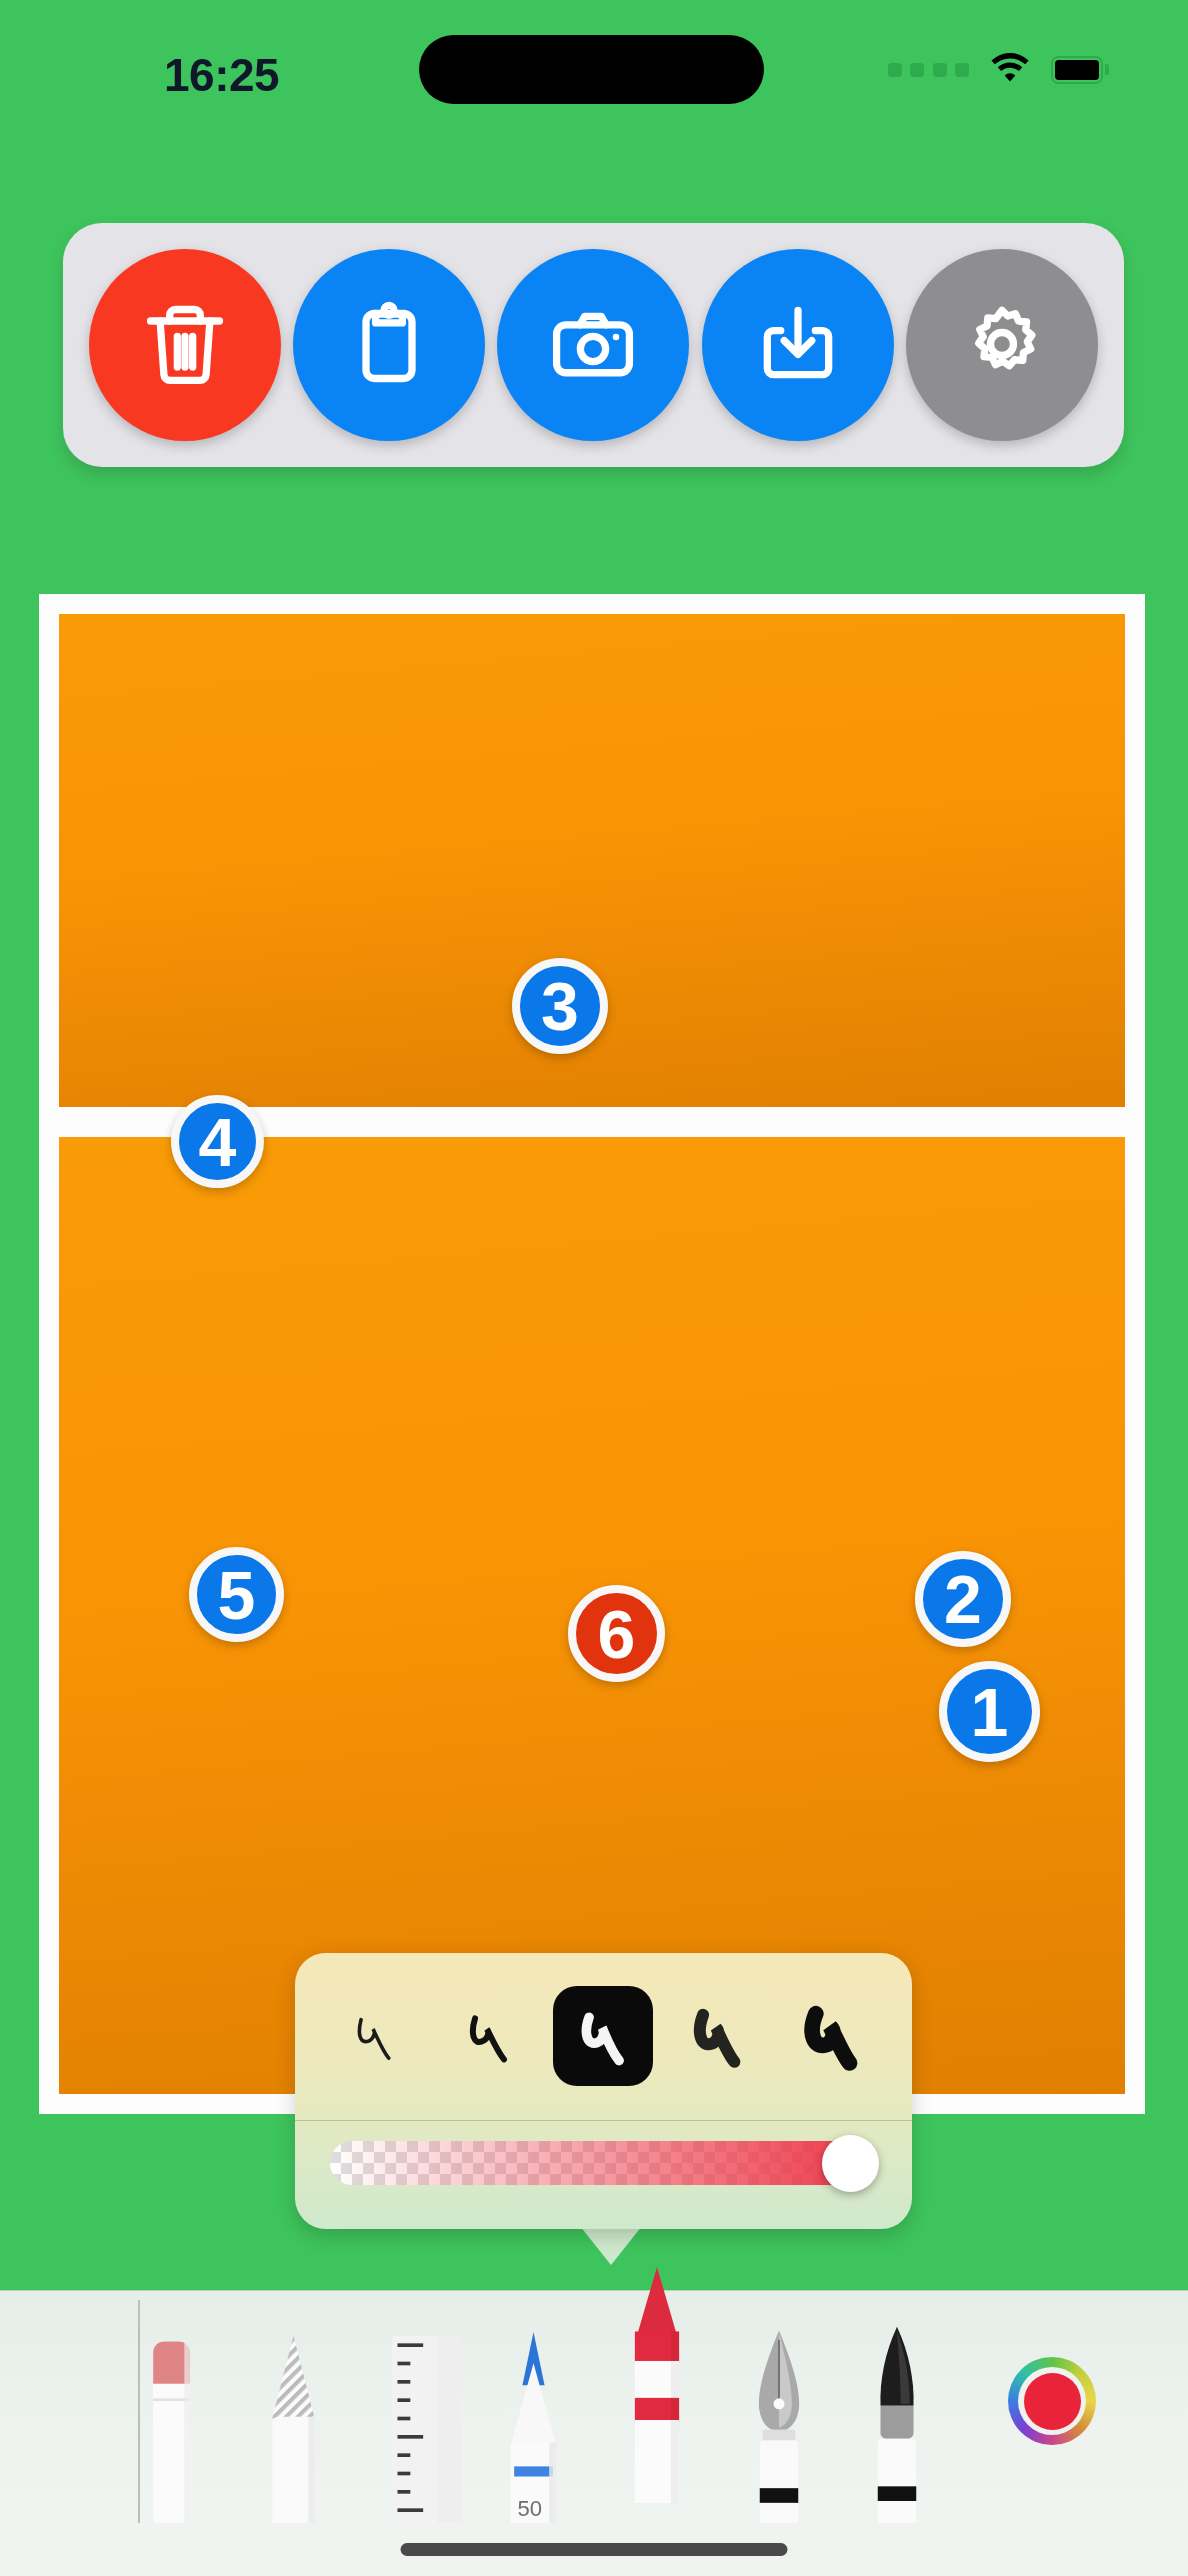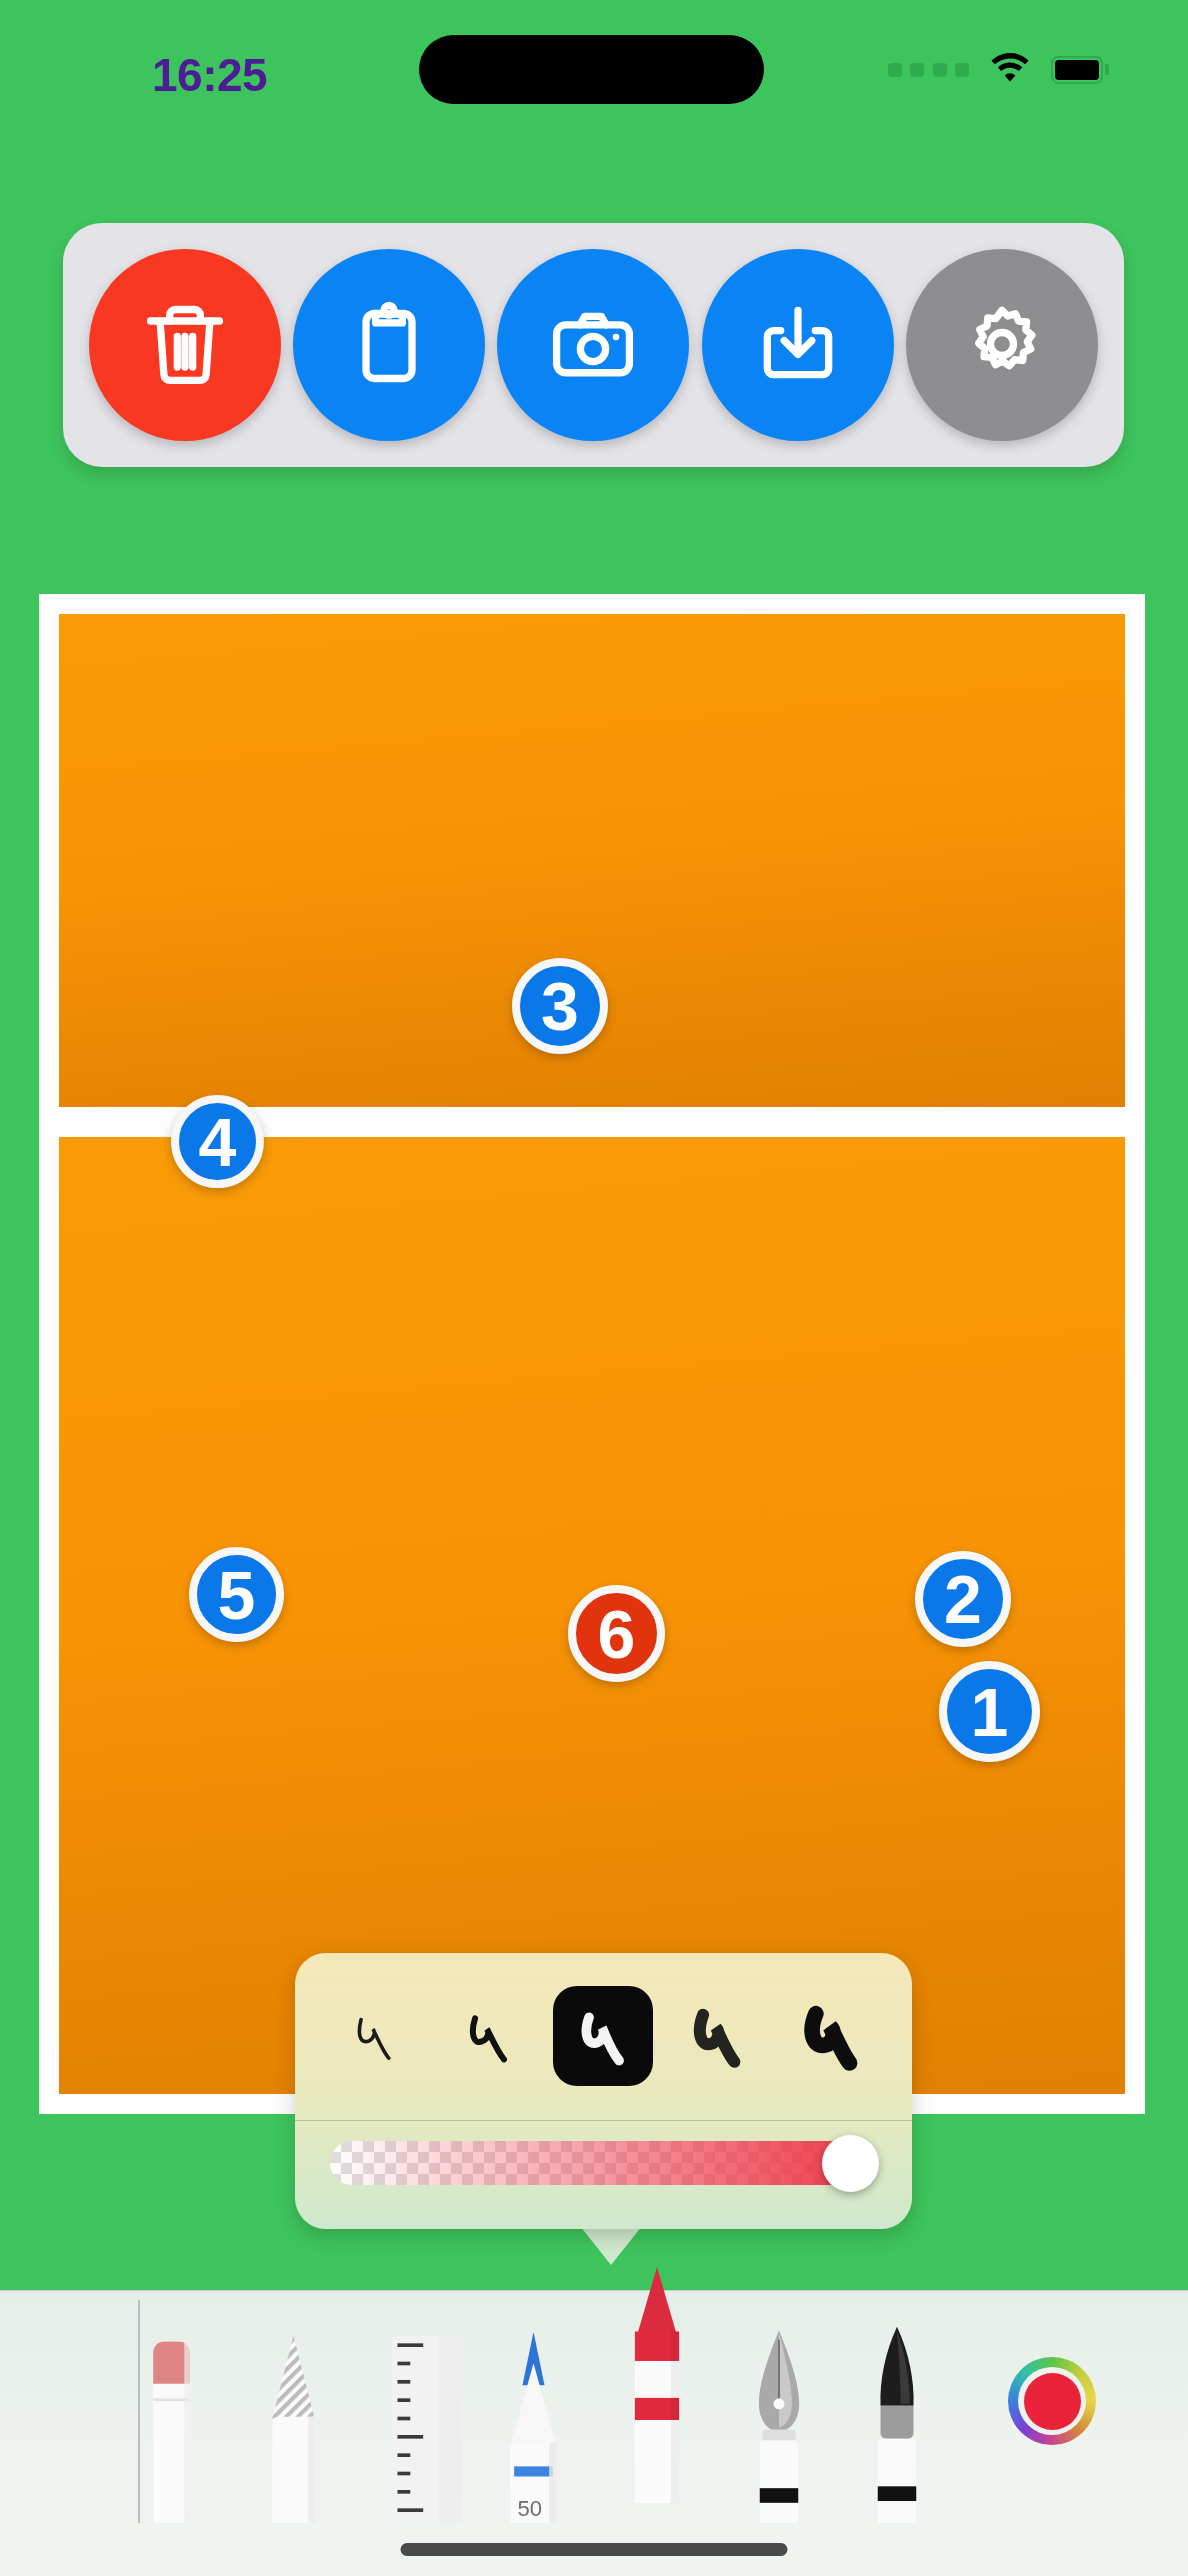--- a/index.html
+++ b/index.html
@@ -7,22 +7,22 @@
   body {
     font-family:"Liberation Sans", sans-serif;
     background:#3ec45c;
     position:relative;
   }
   #screen { position:absolute; inset:0; background:#3ec45c; overflow:hidden; }
 
   
   #status-bar { position:absolute; top:0; left:0; width:1188px; height:111px; }
   #status-time {
-    position:absolute; left:152px; top:48px; width:166px;
-    font-size:46px; font-weight:600; color:#4c1d95; letter-spacing:-0.5px;
+    position:absolute; left:164px; top:48px; width:166px;
+    font-size:46px; font-weight:600; color:#0f172a; letter-spacing:-0.5px;
   }
   #dynamic-island {
     position:absolute; left:419px; top:35px; width:345px; height:69px;
     background:#000; border-radius:46px;
   }
   #status-right { position:absolute; right:85px; top:53px; display:flex; align-items:center; gap:20px; }
   .cell-dots { display:flex; gap:8.3px; align-items:center; }
   .cell-dots i { display:block; width:14px; height:14px; border-radius:3.7px; background:#2eab4c; }
   .wifi-ico { width:42px; height:31px; }
   .batt { position:relative; width:52px; height:28px; }

